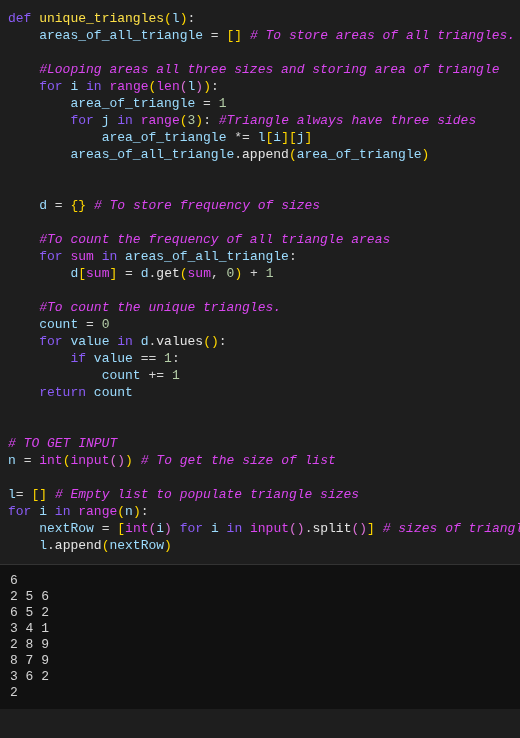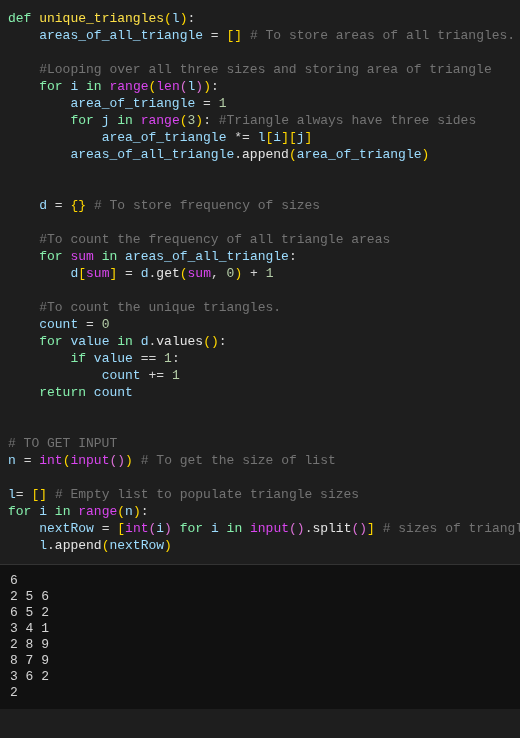--- a/index.html
+++ b/index.html
@@ -10,30 +10,30 @@
     line-height: 17px;
     width: 520px;
     height: 738px;
     overflow: hidden;
   }
   .code-area {
     padding: 10px 0 10px 8px;
     background: #1e1e1e;
   }
   .line { white-space: pre; color: #d4d4d4; }
-  .kw { color: #86efac; }          
+  .kw { color: #8b5cf6; }          
   .fname { color: #fde047; }       
   .var { color: #9cdcfe; }         
   .param { color: #9cdcfe; }       
   .num { color: #b5cea8; }         
   .op { color: #d4d4d4; }          
   .punc { color: #d4d4d4; }        
   .pareny { color: #ffd700; }      
   .parenp { color: #da70d6; }      
-  .comment { color: #737373; }
+  .comment { color: #d946ef; font-style: italic; }
   .builtin { color: #d946ef; }     
   .method { color: #e5e5e5; }        
 
   .output-area {
     background: #111111;
     padding: 8px 10px;
     font-family: 'Consolas', 'Monaco', 'Courier New', monospace;
     font-size: 13px;
     line-height: 16px;
     color: #d4d4d4;
@@ -41,21 +41,21 @@
   }
   .out-line { white-space: pre; }
 </style>
 </head>
 <body>
 
 <div class="code-area">
 <div class="line"><span class="kw">def</span> <span class="fname">unique_triangles</span><span class="pareny">(</span><span class="param">l</span><span class="pareny">)</span><span class="punc">:</span></div>
 <div class="line">    <span class="var">areas_of_all_triangle</span> <span class="op">=</span> <span class="pareny">[</span><span class="pareny">]</span> <span class="comment"># To store areas of all triangles.</span></div>
 <div class="line"> </div>
-<div class="line">    <span class="comment">#Looping over all three sizes and storing area of triangle</span></div>
+<div class="line">    <span class="comment">#Looping areas all three sizes and storing area of triangle</span></div>
 <div class="line">    <span class="kw">for</span> <span class="var">i</span> <span class="kw">in</span> <span class="builtin">range</span><span class="pareny">(</span><span class="builtin">len</span><span class="parenp">(</span><span class="var">l</span><span class="parenp">)</span><span class="pareny">)</span><span class="punc">:</span></div>
 <div class="line">        <span class="var">area_of_triangle</span> <span class="op">=</span> <span class="num">1</span></div>
 <div class="line">        <span class="kw">for</span> <span class="var">j</span> <span class="kw">in</span> <span class="builtin">range</span><span class="pareny">(</span><span class="num">3</span><span class="pareny">)</span><span class="punc">:</span> <span class="comment">#Triangle always have three sides</span></div>
 <div class="line">            <span class="var">area_of_triangle</span> <span class="op">*=</span> <span class="var">l</span><span class="pareny">[</span><span class="var">i</span><span class="pareny">]</span><span class="pareny">[</span><span class="var">j</span><span class="pareny">]</span></div>
 <div class="line">        <span class="var">areas_of_all_triangle</span><span class="punc">.</span><span class="method">append</span><span class="pareny">(</span><span class="var">area_of_triangle</span><span class="pareny">)</span></div>
 <div class="line"> </div>
 <div class="line"> </div>
 <div class="line">    <span class="var">d</span> <span class="op">=</span> <span class="pareny">{</span><span class="pareny">}</span> <span class="comment"># To store frequency of sizes</span></div>
 <div class="line"> </div>
 <div class="line">    <span class="comment">#To count the frequency of all triangle areas</span></div>

